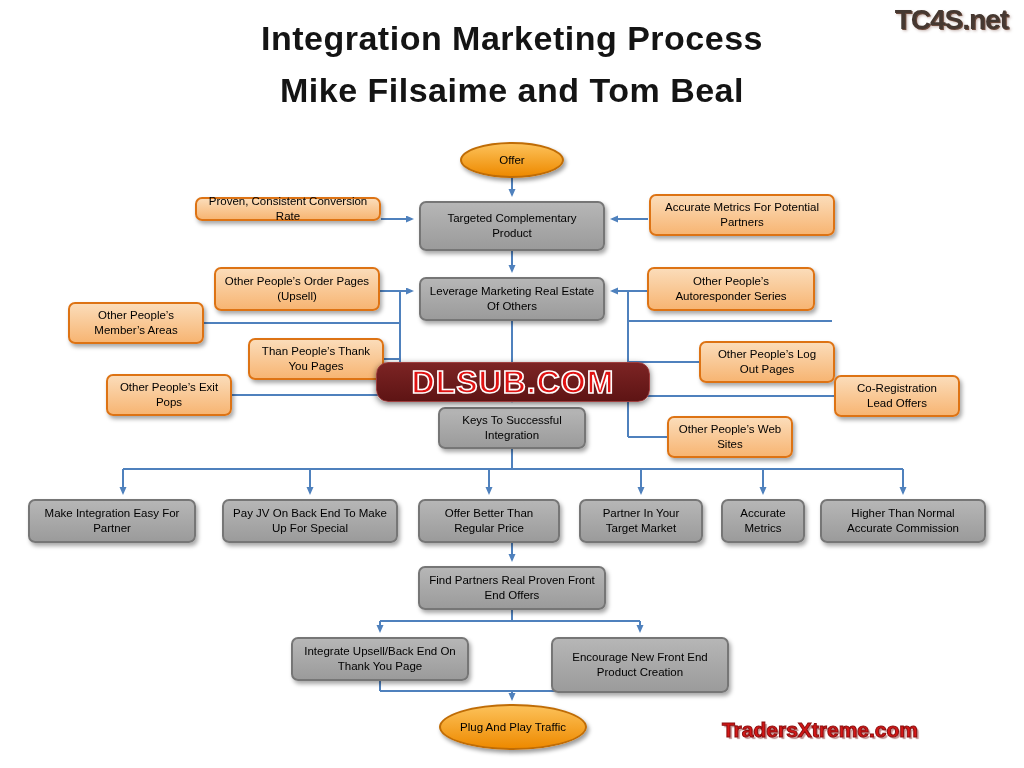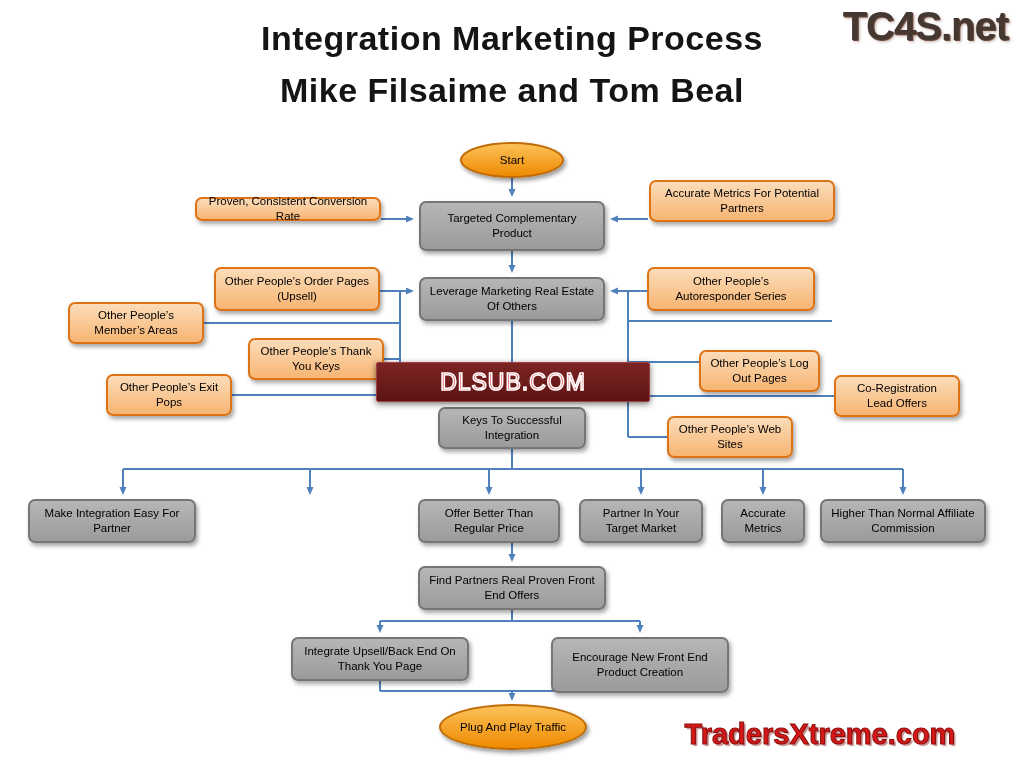--- a/index.html
+++ b/index.html
@@ -3,32 +3,32 @@
 <meta charset="utf-8">
 <style>
   html,body{margin:0;padding:0;}
   body{width:1024px;height:768px;background:#ffffff;position:relative;overflow:hidden;
        font-family:"Liberation Sans",sans-serif;}
   #canvas{position:absolute;inset:0;width:1024px;height:768px;}
 
   .title{position:absolute;top:12px;left:0;width:1024px;text-align:center;color:#141414;
          font-size:34px;font-weight:600;line-height:52px;letter-spacing:.5px;z-index:3;}
 
-  .wm-top-right{position:absolute;top:4px;right:16px;font-size:40px;font-weight:800;
+  .wm-top-right{position:absolute;top:4px;right:16px;font-size:28px;font-weight:800;
       color:#453831;letter-spacing:-1px;z-index:4;
       text-shadow:1px 1px 0 #6b4a3c,2px 2px 3px rgba(90,40,30,.35);}
 
   .wm-center{position:absolute;left:376px;top:362px;width:272px;height:38px;z-index:20;
-      background:linear-gradient(#7c2424,#5e1414);border:1px solid #a04040;border-radius:2px;
-      display:flex;align-items:center;justify-content:center;font-size:23px;font-weight:400;
+      background:linear-gradient(#7c2424,#5e1414);border:1px solid #a04040;border-radius:12px;
+      display:flex;align-items:center;justify-content:center;font-size:32px;font-weight:700;
       color:#e01212;-webkit-text-stroke:1.6px #ffffff;letter-spacing:1px;
       box-shadow:0 2px 6px rgba(0,0,0,.55);}
 
   .wm-bottom-right{position:absolute;left:640px;top:718px;width:360px;text-align:center;
-      font-size:29px;font-weight:800;color:#d41717;z-index:4;letter-spacing:0;
+      font-size:21px;font-weight:800;color:#d41717;z-index:4;letter-spacing:0;
       -webkit-text-stroke:1px #8a0d0d;text-shadow:2px 2px 1px rgba(120,10,10,.45);}
 
   svg.connectors{position:absolute;left:0;top:0;z-index:1;}
 
   .node{position:absolute;display:flex;align-items:center;justify-content:center;text-align:center;
         font-size:11.5px;line-height:1.3;color:#000;border-radius:7px;padding:2px 7px;
         box-sizing:border-box;z-index:5;box-shadow:2px 3px 4px rgba(0,0,0,.35);}
   .gray{background:linear-gradient(#b6b6b6,#9b9b9b);border:2px solid #767676;}
   .orange{background:linear-gradient(#fbdcb9,#f7b573);border:2px solid #dd7314;}
   .ellipse{border-radius:50%;background:linear-gradient(#fcc159,#ee8a00);border:2px solid #bf6c06;
@@ -95,59 +95,60 @@
       <line x1="380" y1="621" x2="380" y2="631" marker-end="url(#arrow)"></line>
       <line x1="640" y1="621" x2="640" y2="631" marker-end="url(#arrow)"></line>
 
       <line x1="380" y1="681" x2="380" y2="691"></line>
       <line x1="640" y1="681" x2="640" y2="691"></line>
       <line x1="380" y1="691" x2="640" y2="691"></line>
       <line x1="512" y1="691" x2="512" y2="699" marker-end="url(#arrow)"></line>
     </g>
   </svg>
 
-  <div class="node ellipse" style="left:460px;top:142px;width:104px;height:36px">Start</div>
+  <div class="node ellipse" style="left:460px;top:142px;width:104px;height:36px">Offer</div>
 
   <div class="node gray" style="left:419px;top:201px;width:186px;height:50px">Targeted Complementary Product</div>
 
   <div class="node orange" style="left:195px;top:197px;width:186px;height:24px">Proven, Consistent Conversion Rate</div>
 
-  <div class="node orange" style="left:649px;top:180px;width:186px;height:42px">Accurate Metrics For Potential Partners</div>
+  <div class="node orange" style="left:649px;top:194px;width:186px;height:42px">Accurate Metrics For Potential Partners</div>
 
   <div class="node gray" style="left:419px;top:277px;width:186px;height:44px">Leverage Marketing Real Estate Of Others</div>
 
   <div class="node orange" style="left:214px;top:267px;width:166px;height:44px">Other People’s Order Pages (Upsell)</div>
 
   <div class="node orange" style="left:68px;top:302px;width:136px;height:42px">Other People’s Member’s Areas</div>
 
-  <div class="node orange" style="left:248px;top:338px;width:136px;height:42px">Other People’s Thank You Keys</div>
+  <div class="node orange" style="left:248px;top:338px;width:136px;height:42px">Than People’s Thank You Pages</div>
 
   <div class="node orange" style="left:647px;top:267px;width:168px;height:44px">Other People’s Autoresponder Series</div>
 
   <div class="node orange" style="left:106px;top:374px;width:126px;height:42px">Other People’s Exit Pops</div>
 
 
-  <div class="node orange" style="left:699px;top:350px;width:121px;height:42px">Other People’s Log Out Pages</div>
+  <div class="node orange" style="left:699px;top:341px;width:136px;height:42px">Other People’s Log Out Pages</div>
 
   <div class="node orange" style="left:834px;top:375px;width:126px;height:42px">Co-Registration Lead Offers</div>
 
   <div class="node orange" style="left:667px;top:416px;width:126px;height:42px">Other People’s Web Sites</div>
 
   <div class="node gray" style="left:438px;top:407px;width:148px;height:42px">Keys To Successful Integration</div>
 
   <div class="node gray" style="left:28px;top:499px;width:168px;height:44px">Make Integration Easy For Partner</div>
 
+  <div class="node gray" style="left:222px;top:499px;width:176px;height:44px">Pay JV On Back End To Make Up For Special</div>
 
   <div class="node gray" style="left:579px;top:499px;width:124px;height:44px">Partner In Your Target Market</div>
 
   <div class="node gray" style="left:418px;top:499px;width:142px;height:44px">Offer Better Than Regular Price</div>
 
   <div class="node gray" style="left:721px;top:499px;width:84px;height:44px">Accurate Metrics</div>
 
-  <div class="node gray" style="left:820px;top:499px;width:166px;height:44px">Higher Than Normal Affiliate Commission</div>
+  <div class="node gray" style="left:820px;top:499px;width:166px;height:44px">Higher Than Normal Accurate Commission</div>
 
   <div class="node gray" style="left:418px;top:566px;width:188px;height:44px">Find Partners Real Proven Front End Offers</div>
 
   <div class="node gray" style="left:291px;top:637px;width:178px;height:44px">Integrate Upsell/Back End On Thank You Page</div>
 
   <div class="node gray" style="left:551px;top:637px;width:178px;height:56px">Encourage New Front End Product Creation</div>
 
   <div class="node ellipse" style="left:439px;top:704px;width:148px;height:46px">Plug And Play Traffic</div>
 
 </div>

